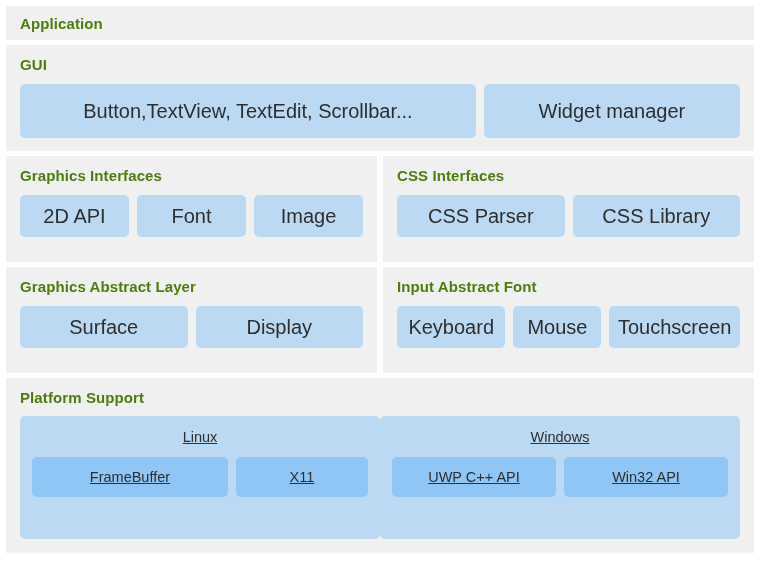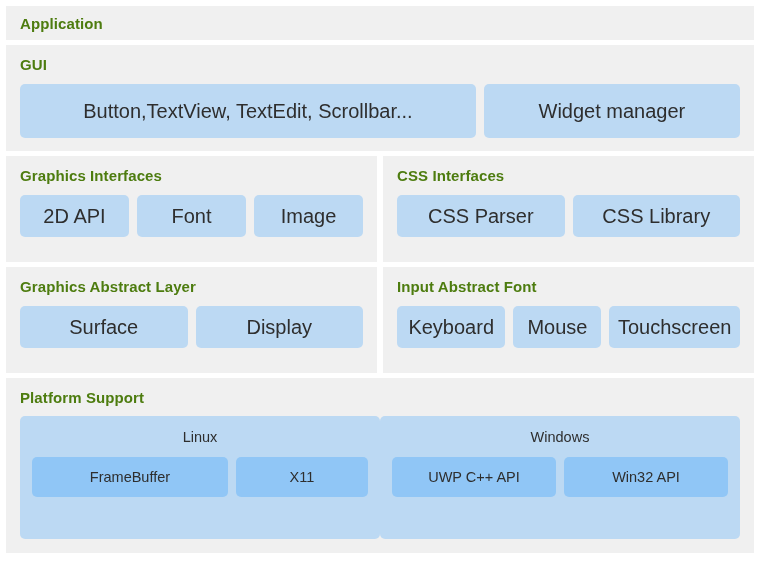--- a/index.html
+++ b/index.html
@@ -101,20 +101,21 @@
   
   .row-platform {
     height: 175px;
     padding: 10px 14px 14px 14px;
   }
   .platform-cols {
     display: flex;
     gap: 0;
     margin-top: 9px;
     flex: 1;
+    text-decoration: underline;
   }
   .platform-card {
     flex: 1 1 0;
     background: #bcd9f3;
     border-radius: 5px;
     box-sizing: border-box;
     padding: 10px 12px 14px 12px;
     display: flex;
     flex-direction: column;
     align-items: stretch;

